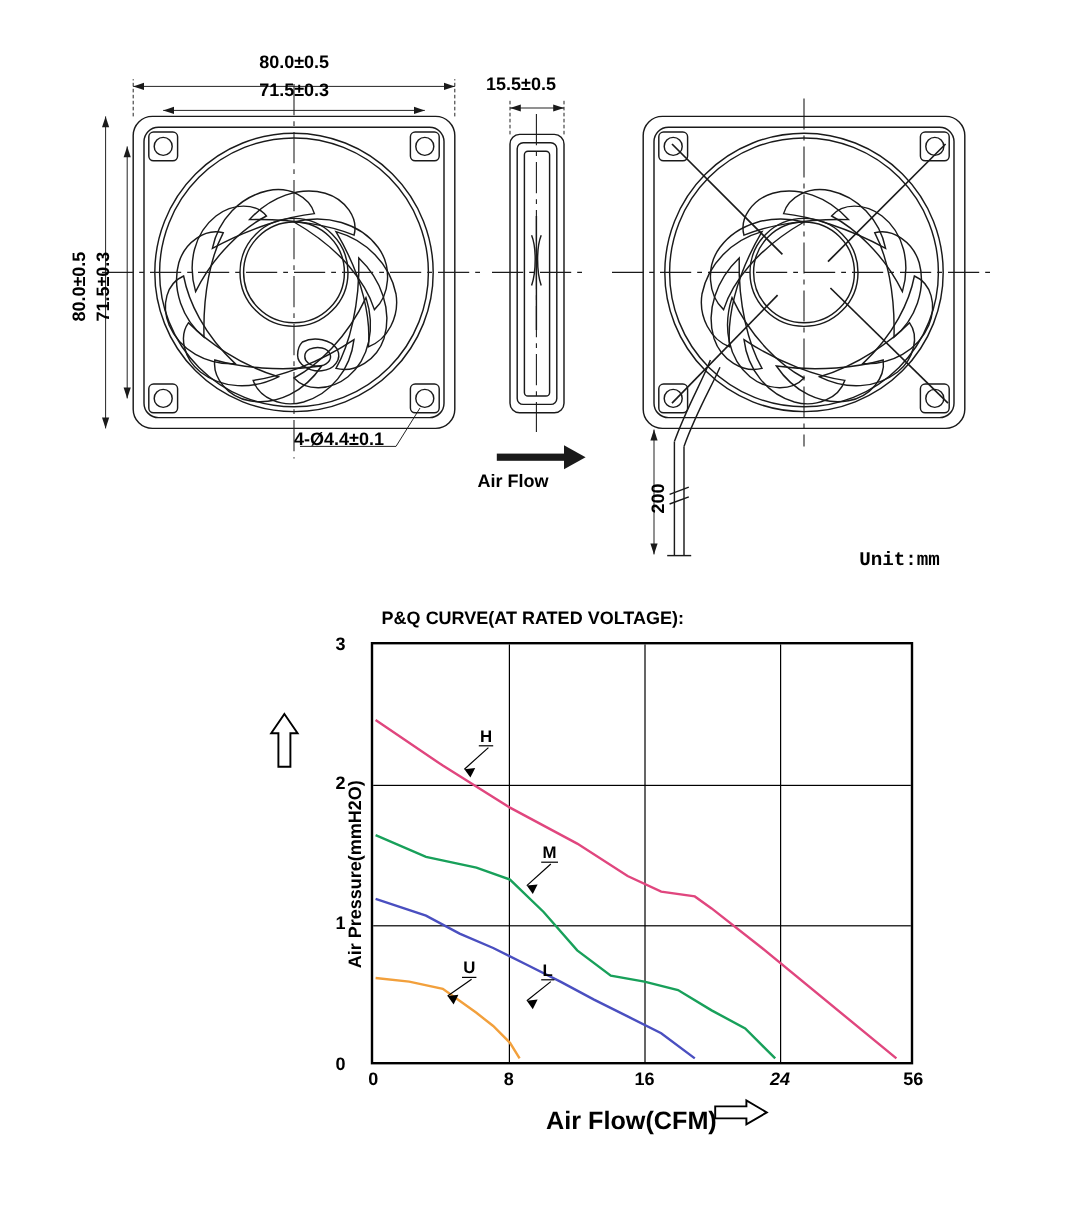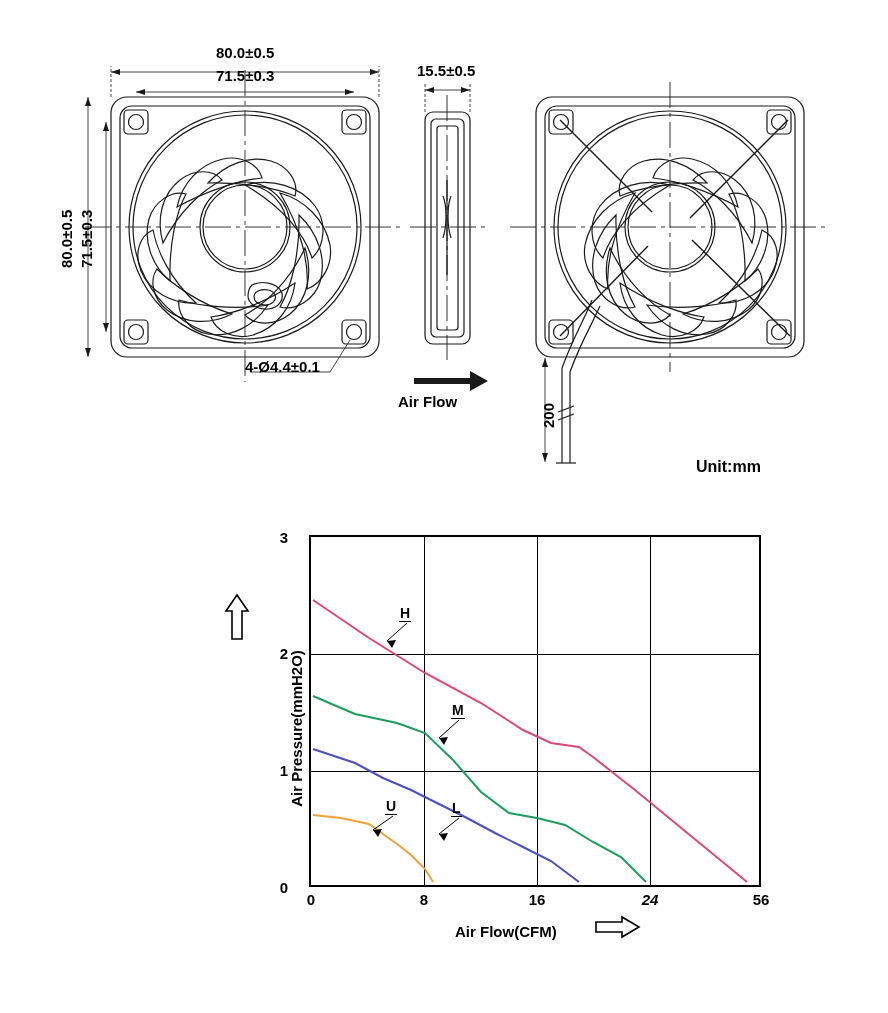--- a/index.html
+++ b/index.html
@@ -14,21 +14,21 @@
 
   
   #chart-block{position:absolute;left:0;top:495px;width:888px;height:518px;}
   #chart-title{position:absolute;left:0;top:12px;width:888px;text-align:center;font-size:15px;font-weight:bold;}
   #plot{position:absolute;left:309px;top:40px;width:452px;height:352px;border:2px solid #000;box-sizing:border-box;}
   .gridv{position:absolute;top:0;bottom:0;width:1px;background:#000;}
   .gridh{position:absolute;left:0;right:0;height:1px;background:#000;}
   .xtick{position:absolute;top:396px;font-size:15px;font-weight:bold;transform:translateX(-50%);}
   .ytick{position:absolute;left:288px;font-size:15px;font-weight:bold;transform:translate(-100%,-50%);}
   #ylabel{position:absolute;left:218px;top:225px;font-size:15px;font-weight:bold;transform:rotate(-90deg);transform-origin:50% 50%;white-space:nowrap;}
-  #xlabel{position:absolute;left:455px;top:428px;font-size:15px;font-weight:bold;white-space:nowrap;}
+  #xlabel{position:absolute;left:455px;top:428px;font-size:21px;font-weight:bold;white-space:nowrap;}
   .curve-label{position:absolute;font-size:14px;font-weight:bold;}
   .curve-label span{border-bottom:1px solid #000;padding:0 1px;}
 </style>
 </head>
 <body>
 
 <div class="sheet">
 
   <div id="drawings">
 
@@ -192,27 +192,28 @@
         </g>
       </g>
     </svg>
 
     
     <div class="lbl" style="left:216px;top:44px;">80.0±0.5</div>
     <div class="lbl" style="left:216px;top:67px;">71.5±0.3</div>
     <div class="lbl" style="left:58px;top:268px;transform:rotate(-90deg);transform-origin:0 0;">80.0±0.5</div>
     <div class="lbl" style="left:78px;top:268px;transform:rotate(-90deg);transform-origin:0 0;">71.5±0.3</div>
     <div class="lbl" style="left:245px;top:358px;">4-Ø4.4±0.1</div>
-    <div class="lbl" style="left:417px;top:62px;">15.5±0.5</div>
+    <div class="lbl" style="left:405px;top:62px;">15.5±0.5</div>
     <div class="lbl" style="left:398px;top:393px;">Air  Flow</div>
     <div class="lbl" style="left:540px;top:428px;transform:rotate(-90deg);transform-origin:0 0;">200</div>
-    <div class="lbl" style="left:696px;top:458px;font-size:16px;">Unit:mm</div>
+    <div class="lbl" style="left:716px;top:458px;font-size:16px;font-family:Liberation Mono, monospace;">Unit:mm</div>
   </div>
 
   <div id="chart-block">
+    <div id="chart-title">P&amp;Q CURVE(AT RATED VOLTAGE):</div>
 
     <div id="plot">
       <div class="gridv" style="left:113px;"></div>
       <div class="gridv" style="left:226px;"></div>
       <div class="gridv" style="left:339px;"></div>
       <div class="gridh" style="top:234px;"></div>
       <div class="gridh" style="top:117px;"></div>
 
       <svg width="448" height="348" viewBox="0 0 448 348" style="position:absolute;left:0;top:0;">
 

